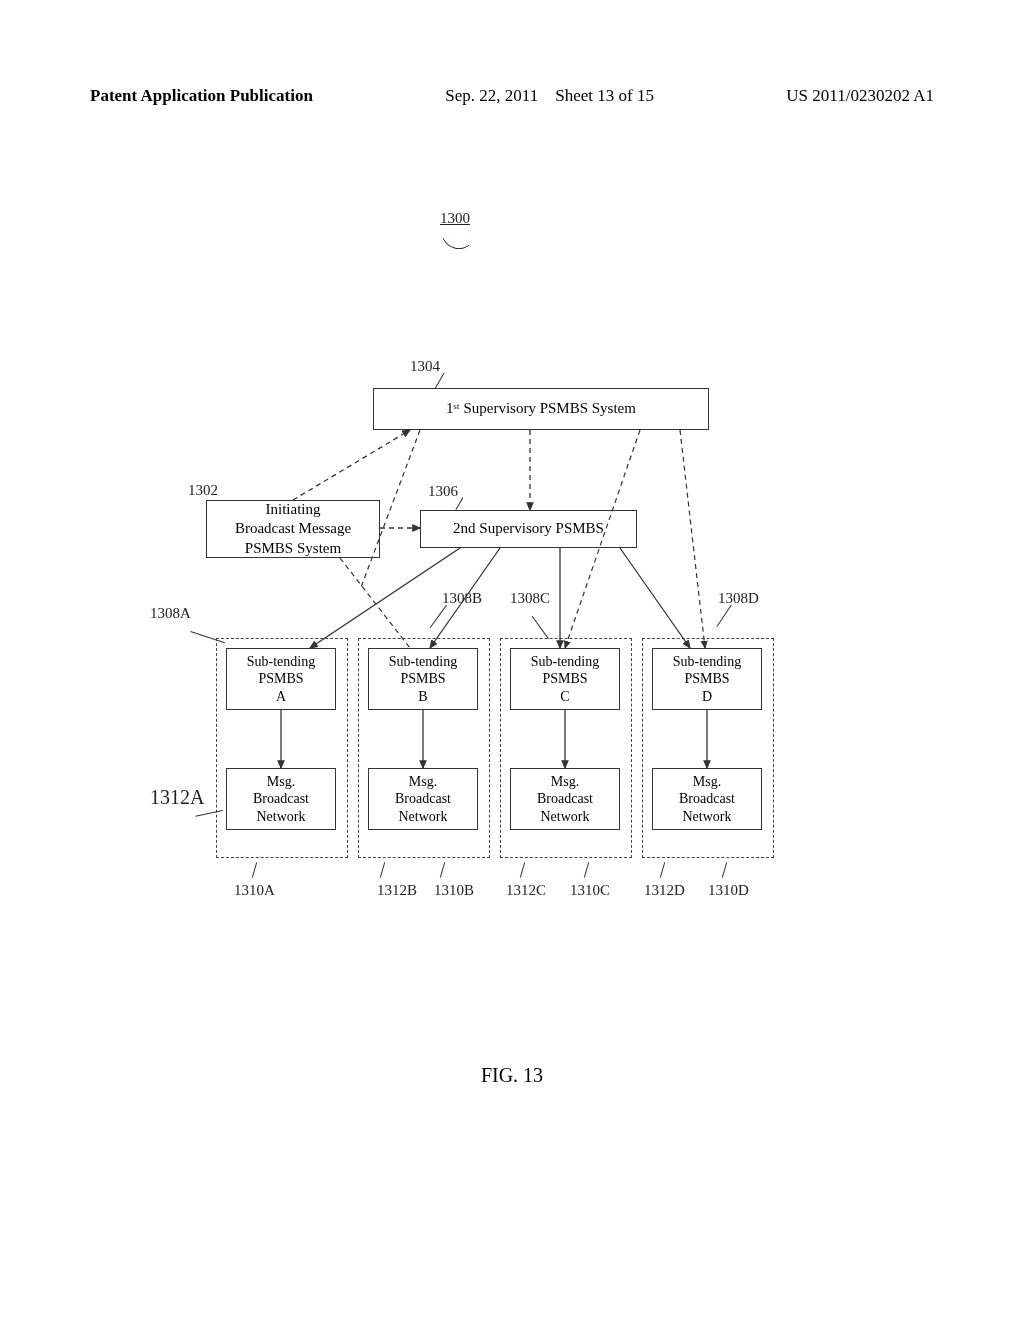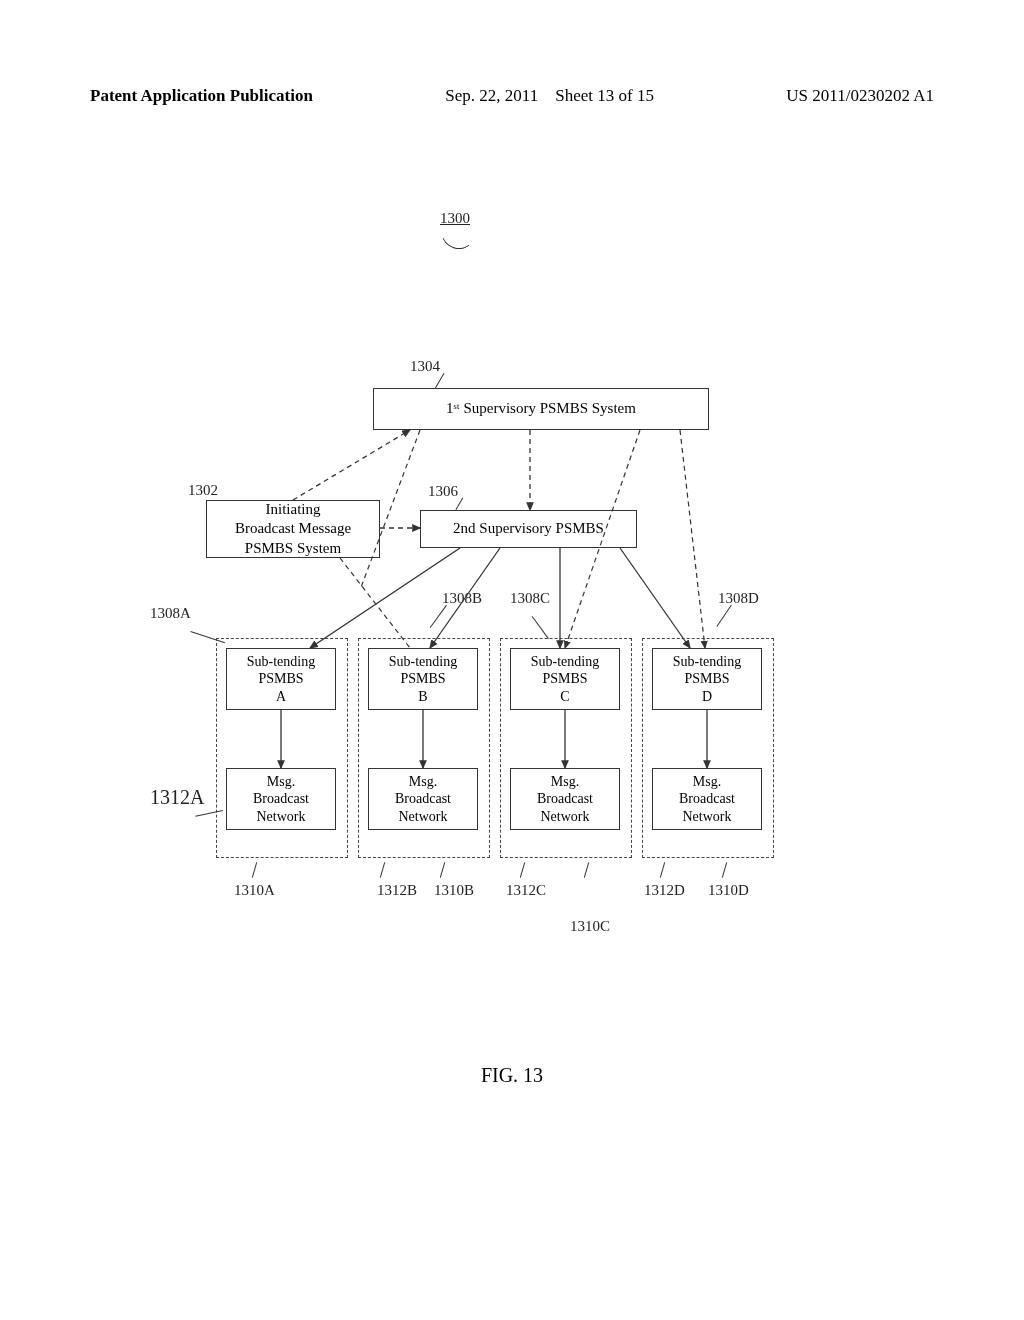--- a/index.html
+++ b/index.html
@@ -193,21 +193,21 @@
     position: absolute;
     top: 592px; left: 74px;
     width: 28px; height: 12px;
     border-bottom: 1px solid #333;
     transform: rotate(-12deg);
   }
   .br1310A { left: 114px; }
   .br1312B { left: 244px; margin-left: 13px; }
   .br1310B { left: 314px; }
   .br1312C { left: 386px; }
-  .br1310C { left: 450px; margin-top: 36px; }
+  .br1310C { left: 450px; }
   .br1312D { left: 524px; }
   .br1310D { left: 588px; }
 
   .tick {
     position: absolute;
     border-left: 1px solid #333;
     height: 16px;
     top: 652px;
   }
   .tick.slant { transform: rotate(16deg); }

